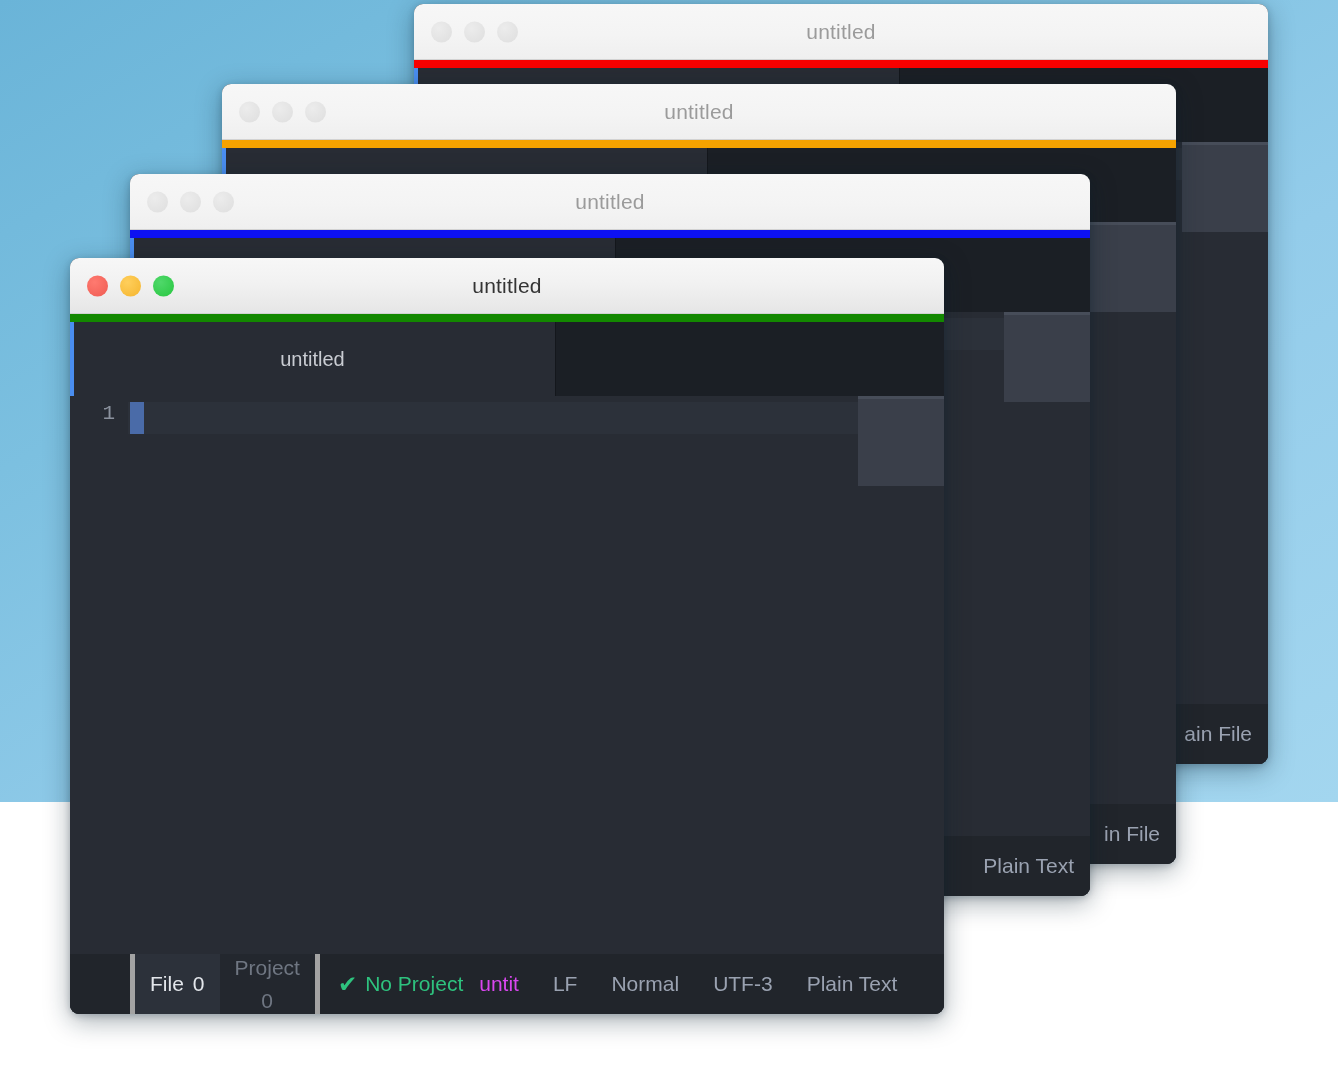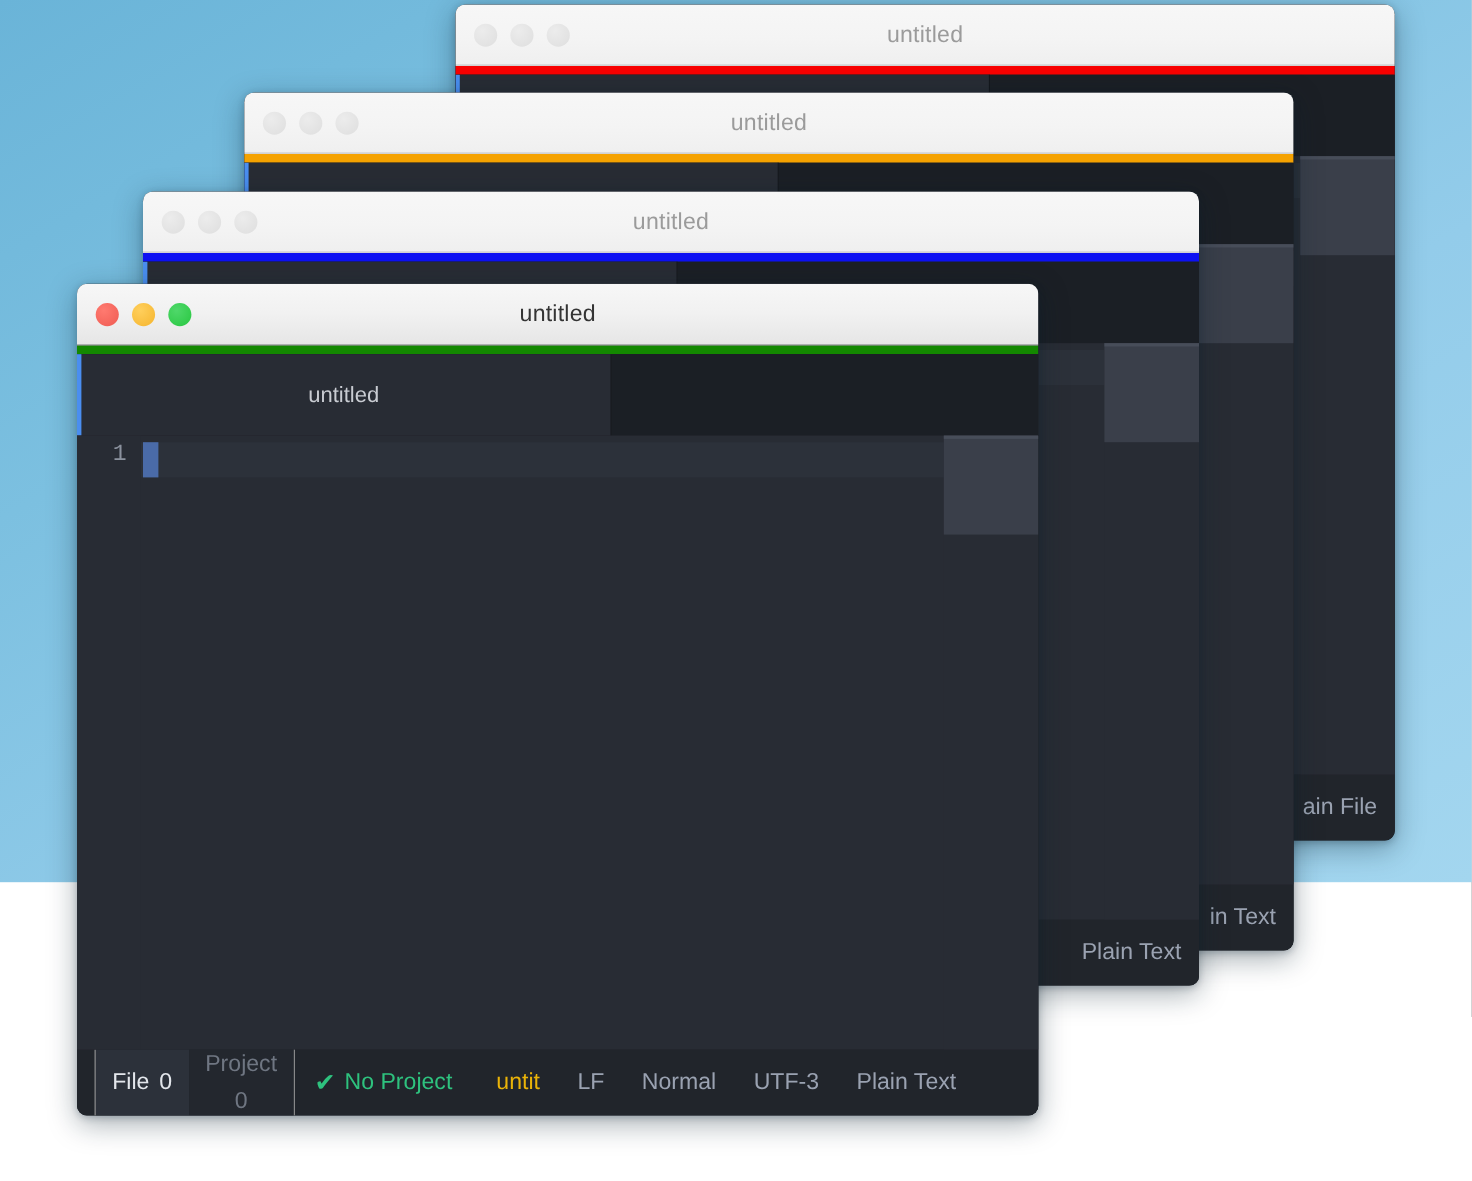--- a/index.html
+++ b/index.html
@@ -175,25 +175,26 @@
     background: #21252b;
     padding: 0 16px;
     gap: 0;
     font-size: 21px;
     color: #9aa2b1;
     white-space: nowrap;
     overflow: hidden;
   }
   .seg-group {
     display: flex;
-    border: 1px solid #a3a3a3;
+    border: 5px solid #a3a3a3;
     border-radius: 4px;
     overflow: hidden;
     margin-right: 18px;
     flex: 0 0 auto;
+    margin-left: 44px;
   }
   .seg {
     display: flex;
     align-items: center;
     gap: 9px;
     padding: 7px 15px;
     font-size: 21px;
   }
   .seg.on  { background: #2c313a; color: #e3e6eb; }
   .seg.off { background: #23272e; color: #6f7682; flex-direction: column; }
@@ -205,24 +206,23 @@
     color: #2ec27e;
     margin-right: 16px;
     flex: 0 0 auto;
   }
   .check {
     font-size: 23px;
     line-height: 1;
     color: #2ec27e;
   }
   .status-file {
-    color: #eab308;
+    color: #d946ef;
     margin-right: 34px;
     flex: 0 0 auto;
-    margin-left: 24px;
   }
   .status-item {
     color: #9aa2b1;
     margin-right: 34px;
     flex: 0 0 auto;
   }
   .status-item.last { margin-right: 0; }
 
   
   #win-red    { left: 414px; top: 4px;   width: 854px; height: 760px; z-index: 1; }
@@ -298,21 +298,21 @@
         <div class="gutter">1</div>
         <div class="code-area">
           <div class="cursor-line"></div>
           <div class="cursor"></div>
           <div class="minimap">
             <div class="slider"></div>
           </div>
         </div>
       </div>
       <div class="statusbar">
-        <span class="status-item last" style="margin-left:auto">in Text</span>
+        <span class="status-item last" style="margin-left:auto">in File</span>
       </div>
     </div>
   </div>
 
   <div class="window" id="win-blue">
     <div class="titlebar inactive">
       <div class="lights">
         <span class="light dim"></span>
         <span class="light dim"></span>
         <span class="light dim"></span>

